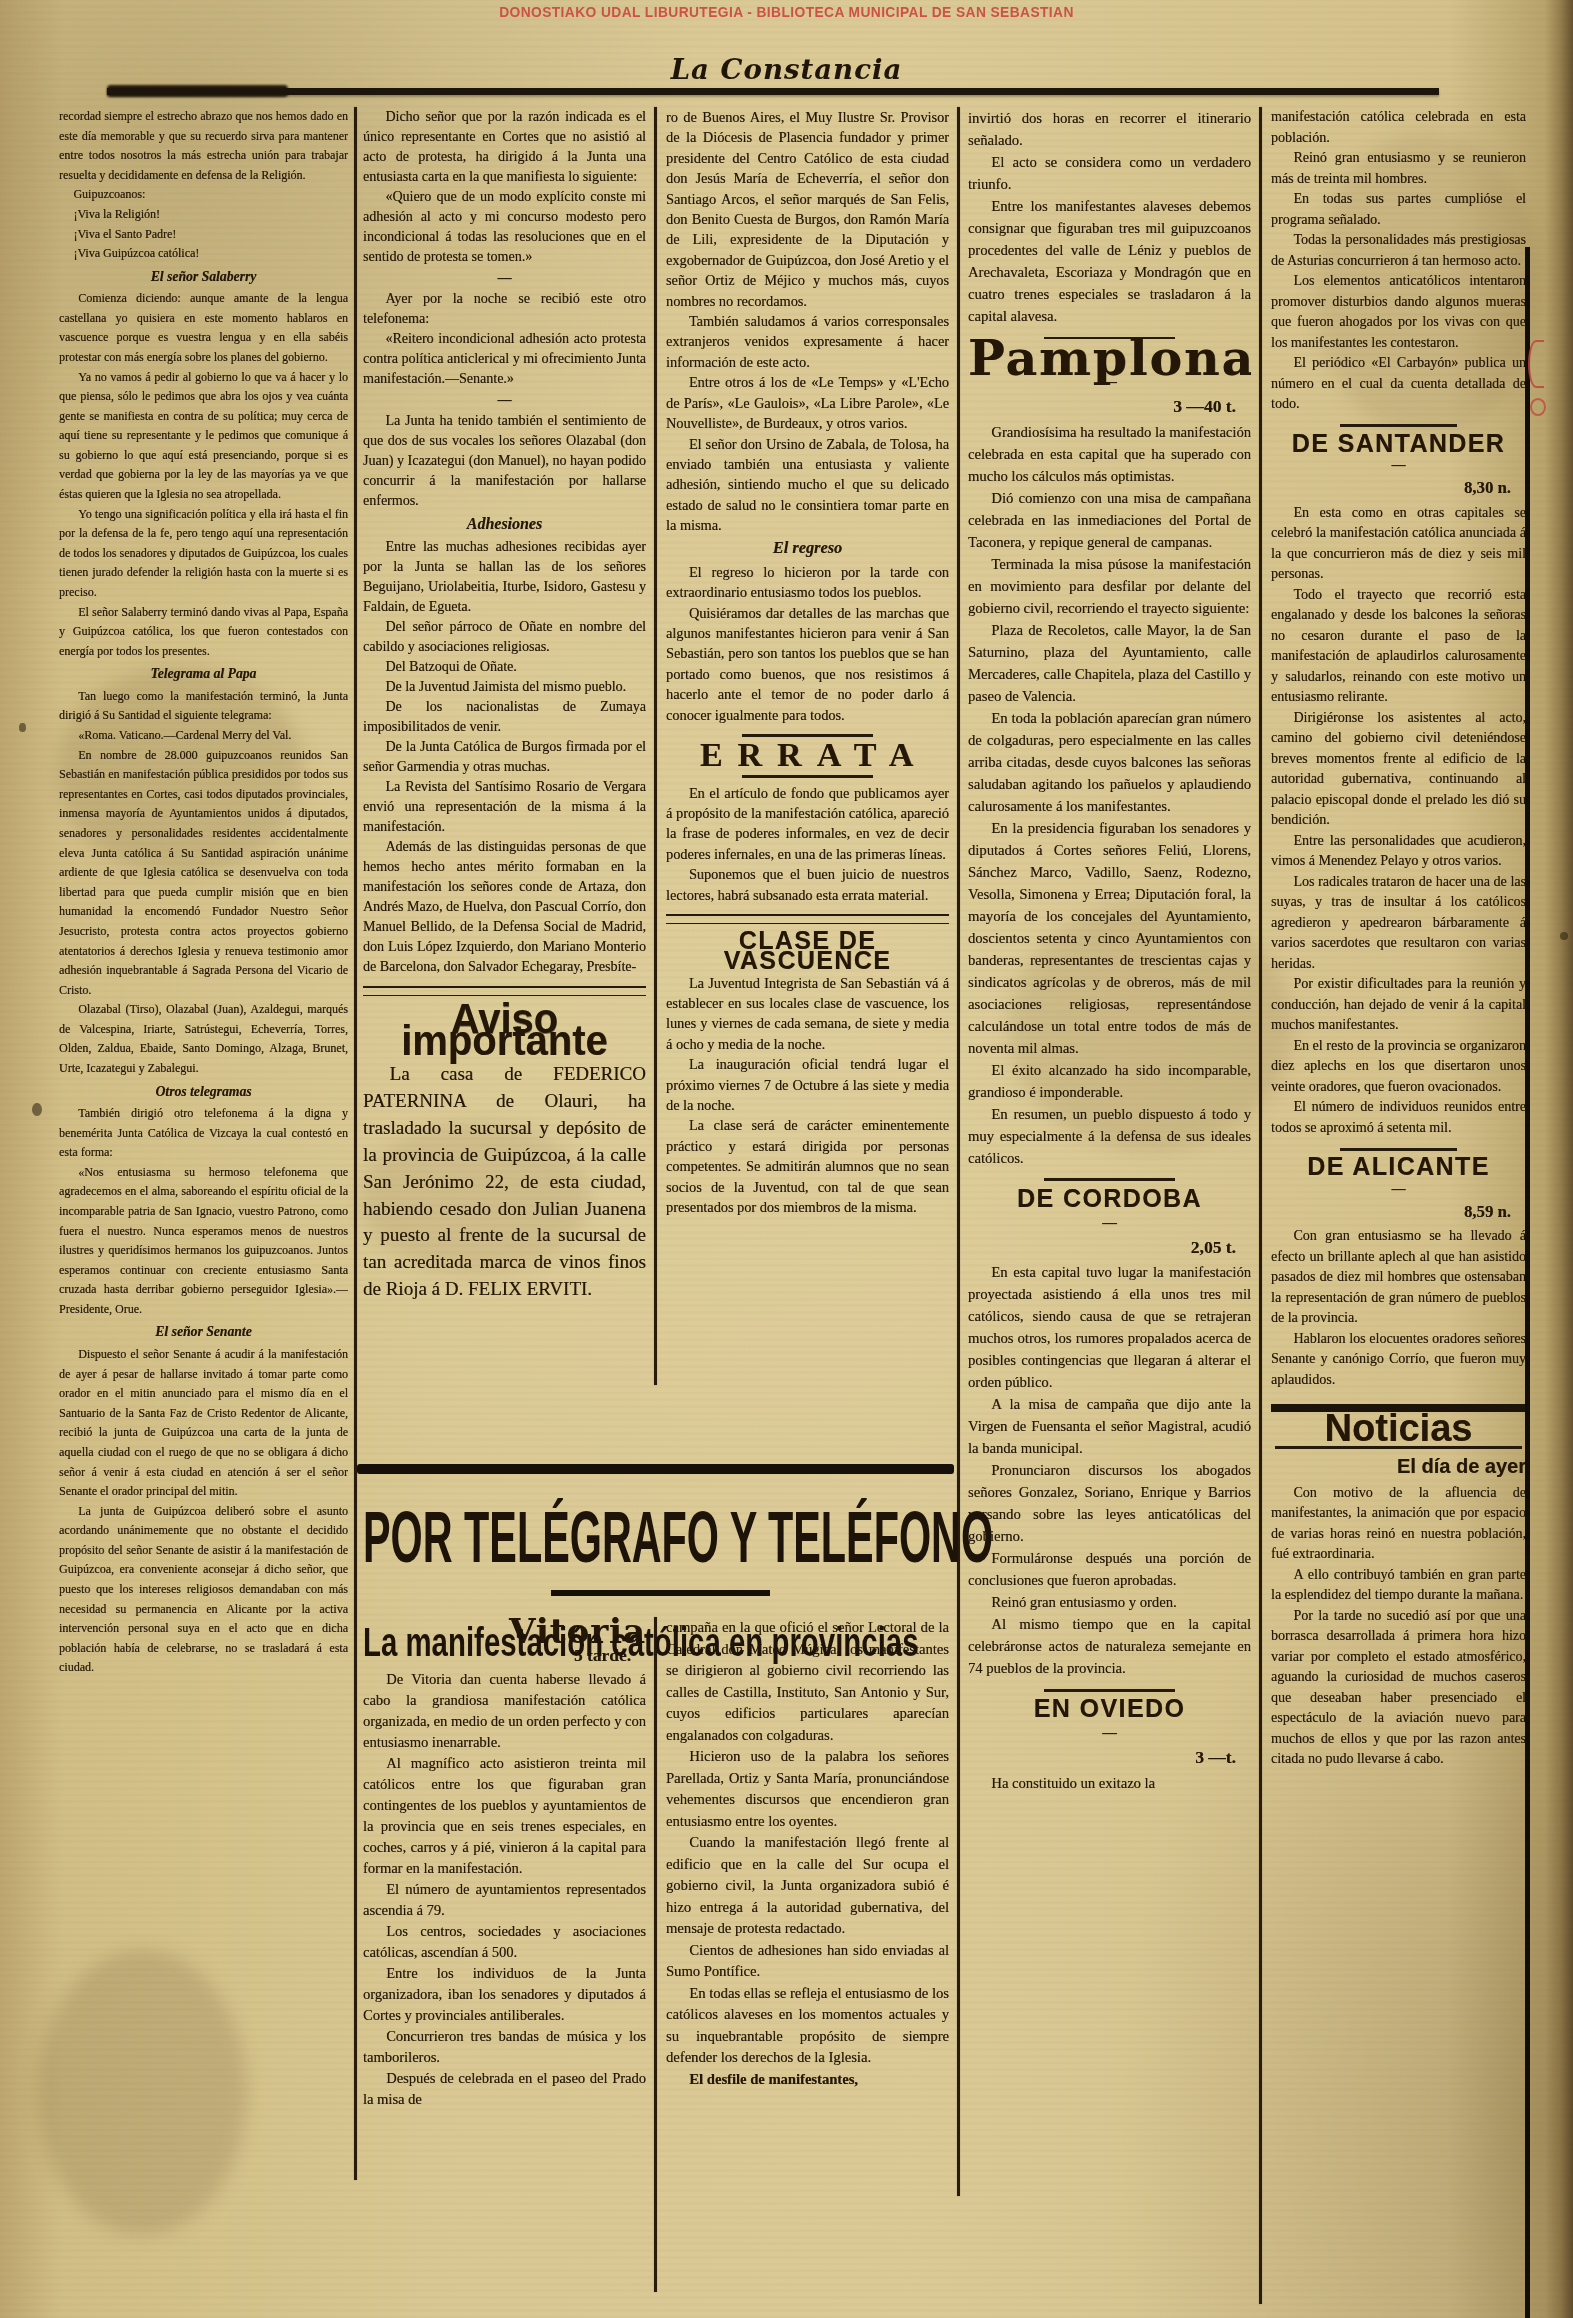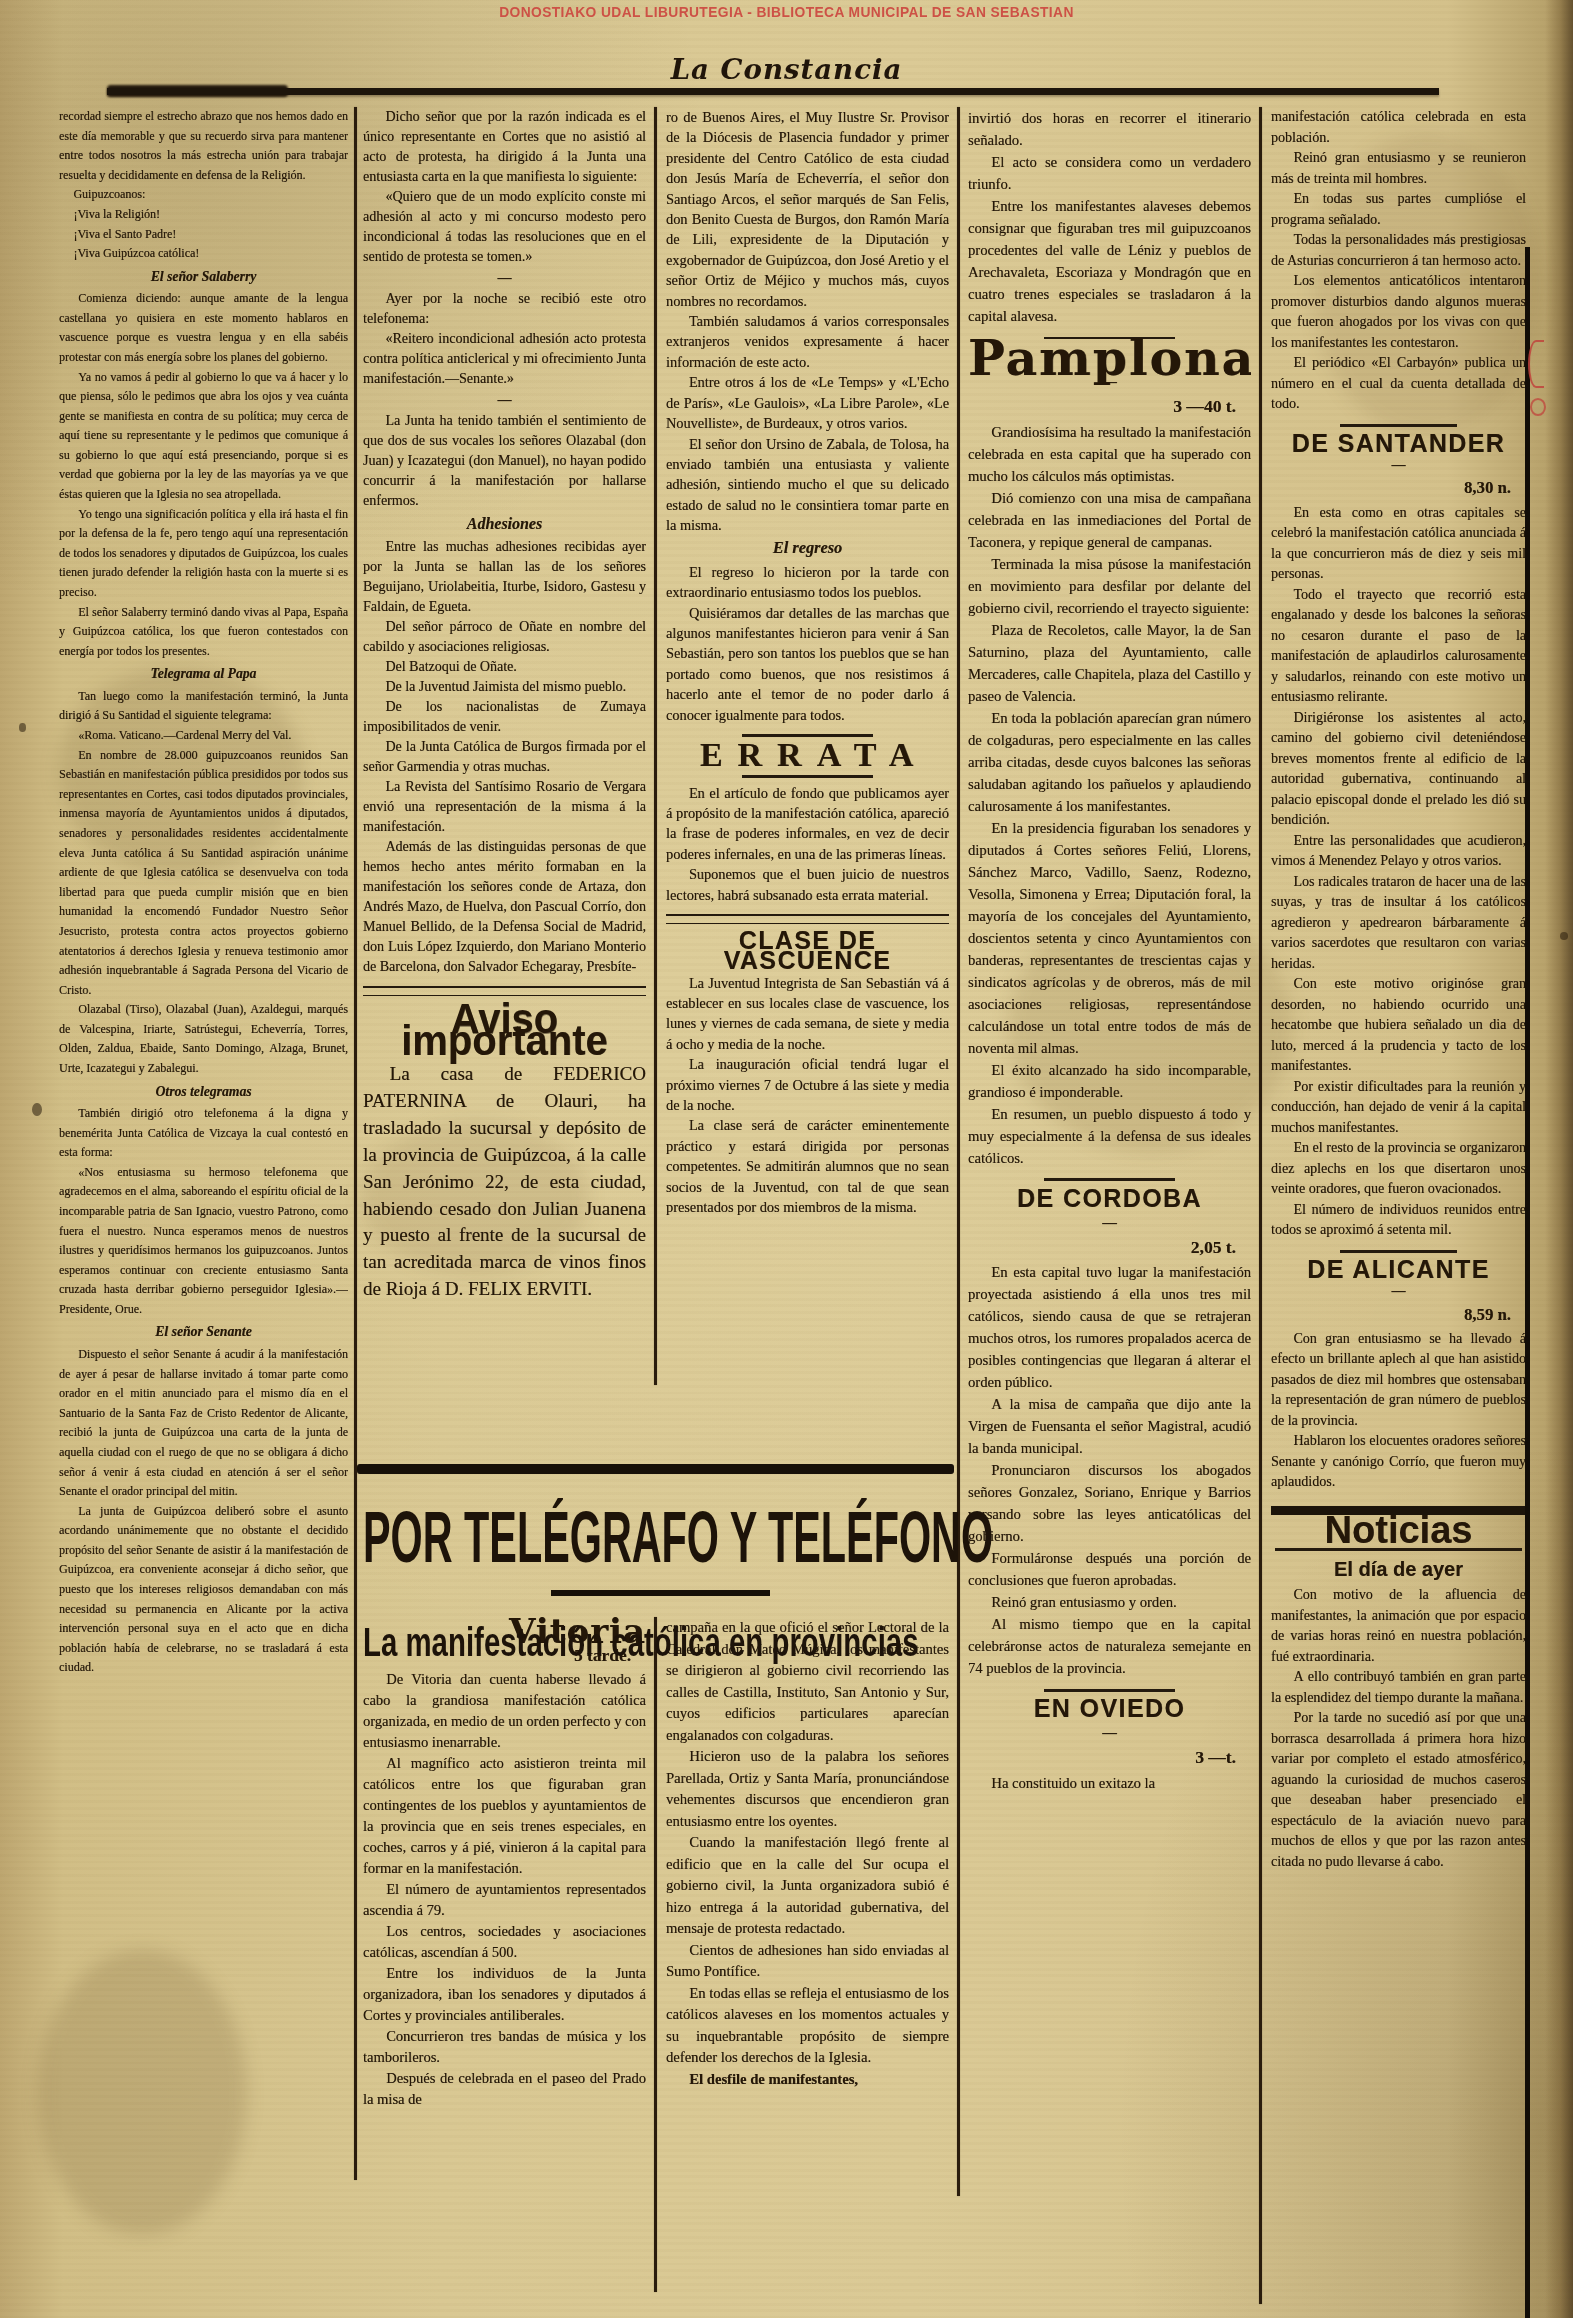--- a/index.html
+++ b/index.html
@@ -35,21 +35,21 @@
 
   .col{position:absolute;overflow:hidden;text-align:justify;
     text-shadow:0.3px 0.3px 0.5px rgba(30,20,8,.5);}
   .col p{margin:0;}
   .b-p{text-indent:1.6em;}
   .b-pc{text-indent:0;}
   .b-pbold{text-indent:1.6em;font-weight:bold;}
   .b-line{text-indent:1.2em;text-align:left;}
   .b-hi{margin:2.9px 0;text-align:center;font-style:italic;font-weight:bold;font-size:1.14em;}
   .b-sb{font-family:"Liberation Sans", sans-serif;font-weight:bold;font-size:20px;
-    text-align:center;margin:1.9px 0 5.7px;}
+    text-align:right;margin:1.9px 0 5.7px;}
   .b-hc{margin:5.7px 0 1.9px;text-align:center;font-family:"Liberation Sans", sans-serif;
     font-weight:bold;font-size:25px;letter-spacing:1.4px;}
   .b-city{font-family:"DejaVu Serif", serif;font-weight:bold;text-align:right;
     font-size:34px;margin:3.8px 0 0;letter-spacing:1px;}
   .b-citylg{font-family:"DejaVu Serif", serif;font-weight:bold;text-align:center;
     font-size:49px;margin:7.6px 0 0;letter-spacing:1.9px;}
   .b-aviso{font-family:"Liberation Sans", sans-serif;font-weight:bold;text-align:center;
     font-size:40px;margin:13.3px 0 11.4px;transform:scaleY(1.08);}
   .b-errata{text-align:center;font-size:34px;letter-spacing:15px;padding-left:13.3px;
     font-weight:bold;margin:7.6px 0 1.9px;font-family:"Liberation Serif", serif;}
@@ -220,21 +220,20 @@
       <p class="b-p">El periódico «El Carbayón» publica un número en el cual da cuenta detallada de todo.</p>
       <div class="b-ruleS"></div>
       <h2 class="b-hc">DE SANTANDER</h2>
       <div class="b-dash">—</div>
       <div class="b-time">8,30 n.</div>
       <p class="b-p">En esta como en otras capitales se celebró la manifestación católica anunciada á la que concurrieron más de diez y seis mil personas.</p>
       <p class="b-p">Todo el trayecto que recorrió esta engalanado y desde los balcones la señoras no cesaron durante el paso de la manifestación de aplaudirlos calurosamente y saludarlos, reinando con este motivo un entusiasmo relirante.</p>
       <p class="b-p">Dirigiéronse los asistentes al acto, camino del gobierno civil deteniéndose breves momentos frente al edificio de la autoridad gubernativa, continuando al palacio episcopal donde el prelado les dió su bendición.</p>
       <p class="b-p">Entre las personalidades que acudieron, vimos á Menendez Pelayo y otros varios.</p>
       <p class="b-p">Los radicales trataron de hacer una de las suyas, y tras de insultar á los católicos agredieron y apedrearon bárbaramente á varios sacerdotes que resultaron con varias heridas.</p>
-      <p class="b-p">Con este motivo originóse gran desorden, no habiendo ocurrido una hecatombe que hubiera señalado un dia de luto, merced á la prudencia y tacto de los manifestantes.</p>
       <p class="b-p">Por existir dificultades para la reunión y conducción, han dejado de venir á la capital muchos manifestantes.</p>
       <p class="b-p">En el resto de la provincia se organizaron diez aplechs en los que disertaron unos veinte oradores, que fueron ovacionados.</p>
       <p class="b-p">El número de individuos reunidos entre todos se aproximó á setenta mil.</p>
       <div class="b-ruleS"></div>
       <h2 class="b-hc">DE ALICANTE</h2>
       <div class="b-dash">—</div>
       <div class="b-time">8,59 n.</div>
       <p class="b-p">Con gran entusiasmo se ha llevado á efecto un brillante aplech al que han asistido pasados de diez mil hombres que ostensaban la representación de gran número de pueblos de la provincia.</p>
       <p class="b-p">Hablaron los elocuentes oradores señores Senante y canónigo Corrío, que fueron muy aplaudidos.</p>
       <div class="b-ruleT"></div>

